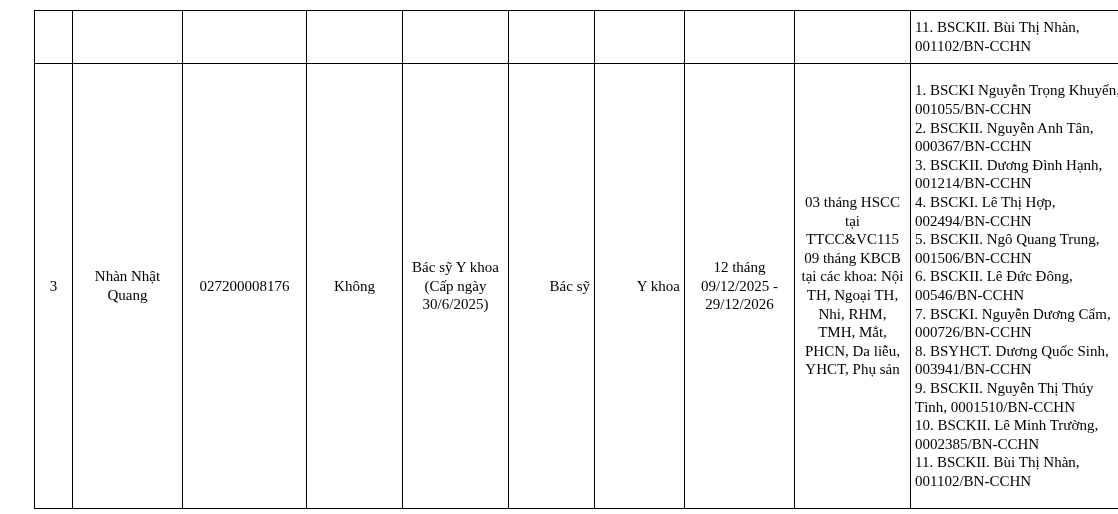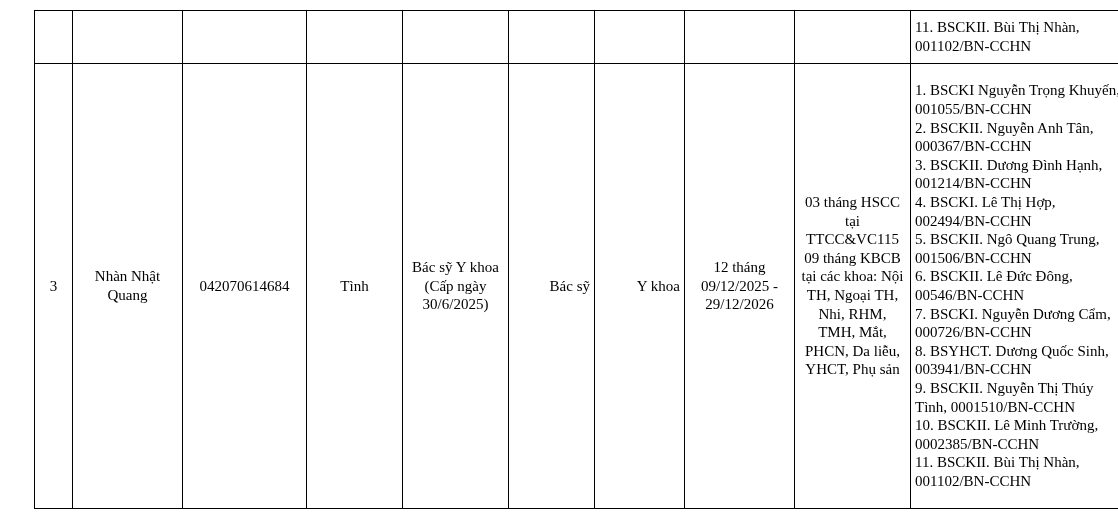--- a/index.html
+++ b/index.html
@@ -83,22 +83,22 @@
         <td class="c-list">
           <div class="list-lines">
               <span class="ln">11. BSCKII. Bùi Thị Nhàn,</span>
               <span class="ln">001102/BN-CCHN</span>
             </div>
         </td>
       </tr>
       <tr class="row-main">
         <td class="c-idx">3</td>
         <td class="c-name">Nhàn Nhật Quang</td>
-        <td class="c-code">042070614684</td>
-        <td class="c-none">Tình</td>
+        <td class="c-code">027200008176</td>
+        <td class="c-none">Không</td>
         <td class="c-cert">Bác sỹ Y khoa (Cấp ngày 30/6/2025)</td>
         <td class="c-title">Bác sỹ</td>
         <td class="c-spec">Y khoa</td>
         <td class="c-dur">12 tháng 09/12/2025 - 29/12/2026</td>
         <td class="c-scope">03 tháng HSCC tại TTCC&amp;VC115 09 tháng KBCB tại các khoa: Nội TH, Ngoại TH, Nhi, RHM, TMH, Mắt, PHCN, Da liễu, YHCT, Phụ sản</td>
         <td class="c-list">
           <div class="list-lines">
               <span class="ln">1. BSCKI Nguyễn Trọng Khuyến, 001055/BN-CCHN</span>
               <span class="ln">2. BSCKII. Nguyễn Anh Tân, 000367/BN-CCHN</span>
               <span class="ln">3. BSCKII. Dương Đình Hạnh, 001214/BN-CCHN</span>

